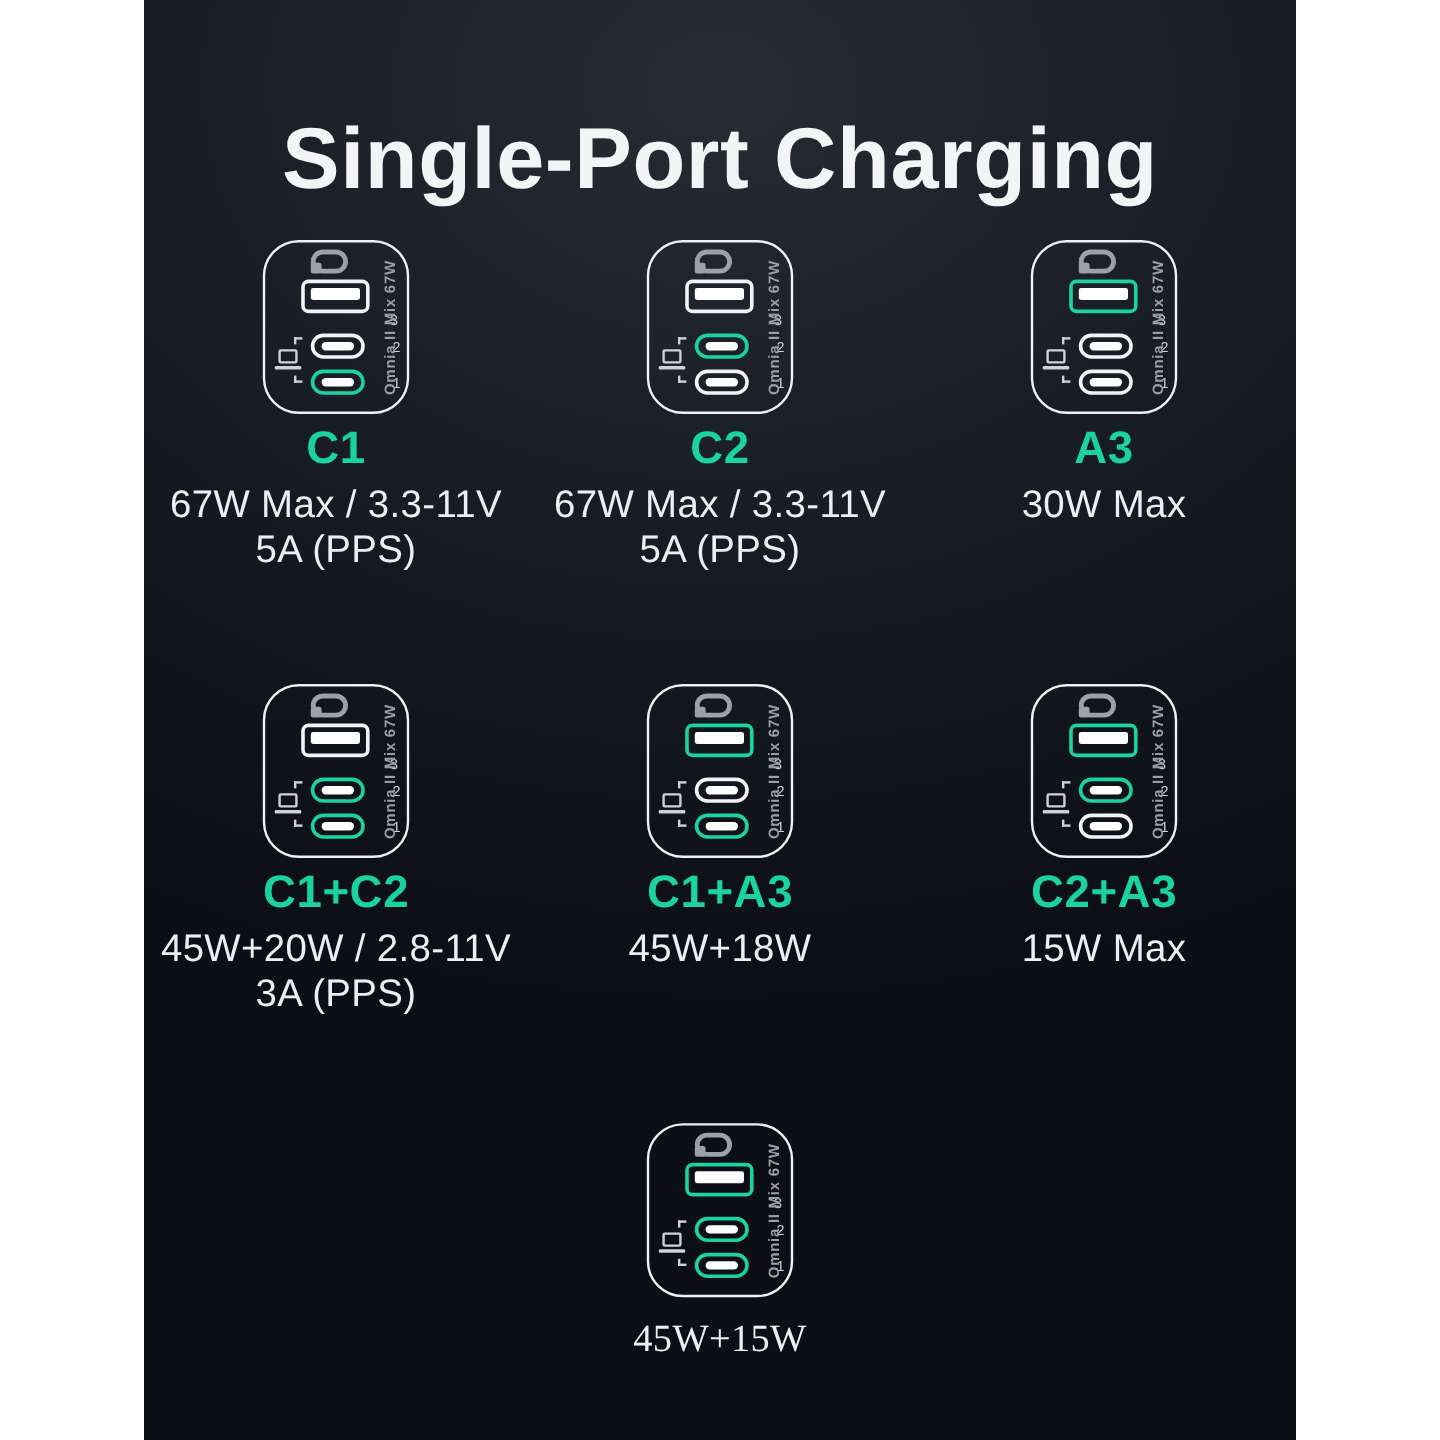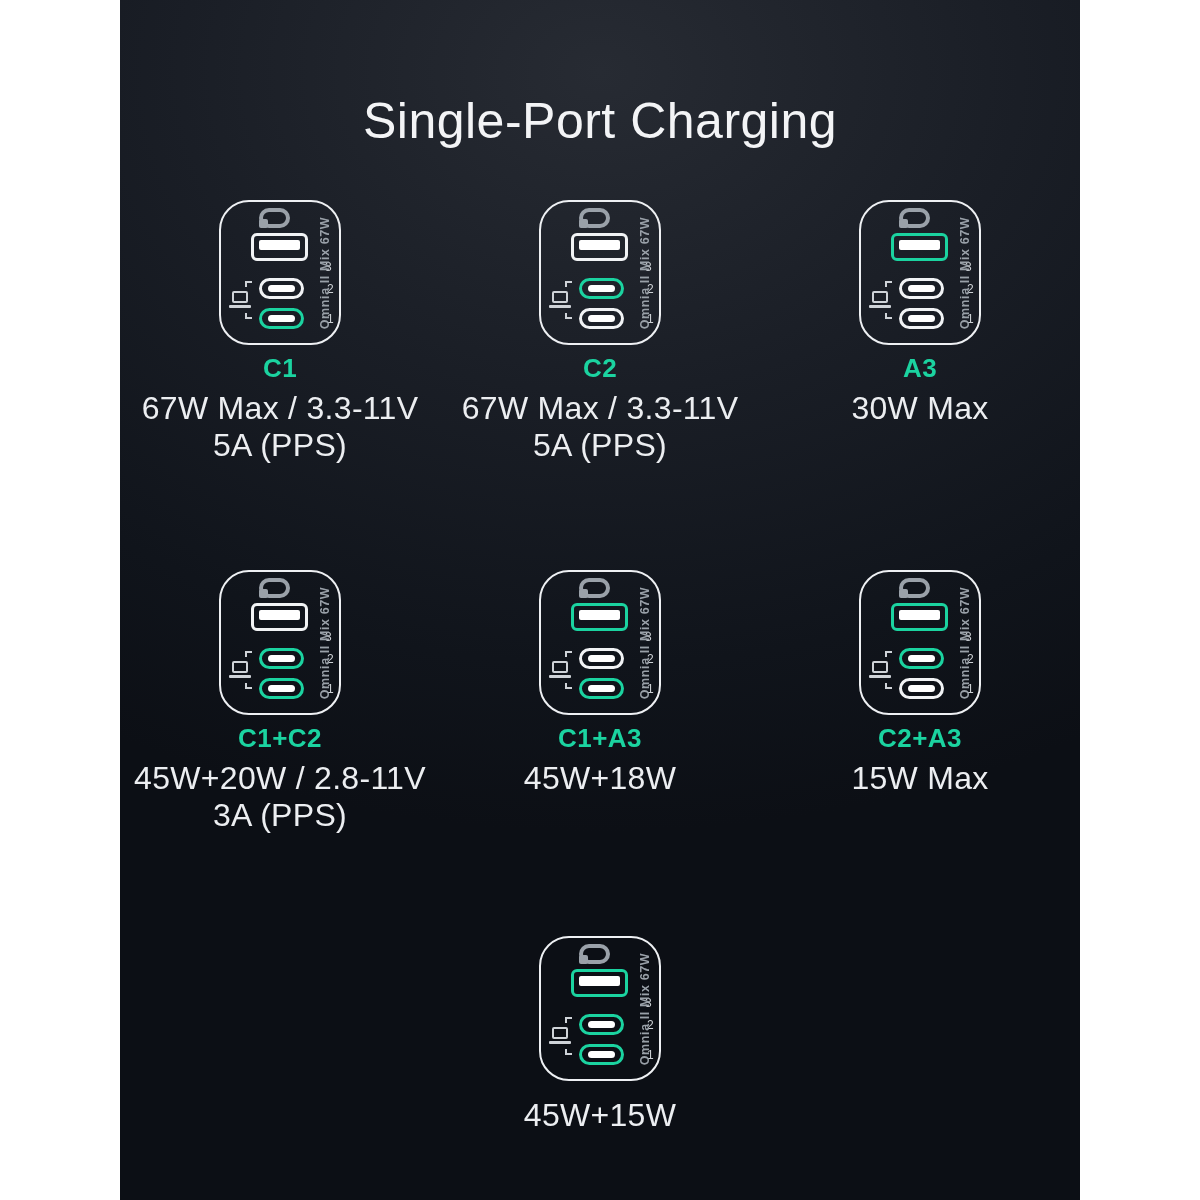--- a/index.html
+++ b/index.html
@@ -8,21 +8,21 @@
   .stage { position:relative; width:1200px; height:1200px; background:#ffffff; overflow:hidden; }
 
   .panel {
     position:absolute; left:120px; top:0; width:960px; height:1200px;
     background:
       radial-gradient(ellipse 1000px 760px at 50% 6%, #272b33 0%, #1a1e26 42%, #10141b 78%, #0c0f15 100%);
   }
 
   .section-title {
     position:absolute; left:0; width:100%; text-align:center;
-    font-size:50px; font-weight:400; color:#f3f4f6; letter-spacing:0.5px;
+    font-size:72px; font-weight:700; color:#f3f4f6; letter-spacing:0.5px;
   }
   .t1 { top:92px; }
   .t2 { top:458px; }
   .t3 { top:831px; }
 
   .row { position:absolute; left:0; width:100%; display:flex; }
   .row1 { top:200px; }
   .row2 { top:570px; }
   .row3 { top:936px; }
 
@@ -53,24 +53,24 @@
   .laptop         { position:absolute; left:11px; top:89px;  width:16px; height:12px; border:2px solid #cfd3d8; border-radius:2px; }
   .laptop-base    { position:absolute; left:8px;  top:103px; width:22px; height:3px;  background:#cfd3d8; border-radius:1px; }
   .bracket-bottom { position:absolute; left:24px; top:111px; width:7px; height:6px; border-left:2px solid #cfd3d8; border-bottom:2px solid #cfd3d8; }
 
   .vlabel {
     position:absolute; right:7px; top:50%;
     writing-mode:vertical-rl; transform:translateY(-50%) rotate(180deg);
     font-size:12.5px; font-weight:700; color:#99a0a8; letter-spacing:0.6px; white-space:nowrap;
   }
 
-  .combo-label { margin-top:8px; font-size:26px; font-weight:700; color:var(--green); letter-spacing:0.5px; }
+  .combo-label { margin-top:8px; font-size:38px; font-weight:700; color:var(--green); letter-spacing:0.5px; }
   .spec { margin-top:6px; font-size:32px; color:#eceef1; letter-spacing:0.3px;text-align:center; }
   .row3 .combo-label { margin-top:14px; }
-  .row3 .spec { margin-top:16px; }
+  .row3 .spec { margin-top:16px;font-family:Liberation Serif, serif; }
 </style>
 </head>
 <body>
 
 <div class="stage">
   <div class="panel">
 
     <div class="section-title t1">Single-Port Charging</div>
     <div class="row row1">
         <div class="charger-col">

